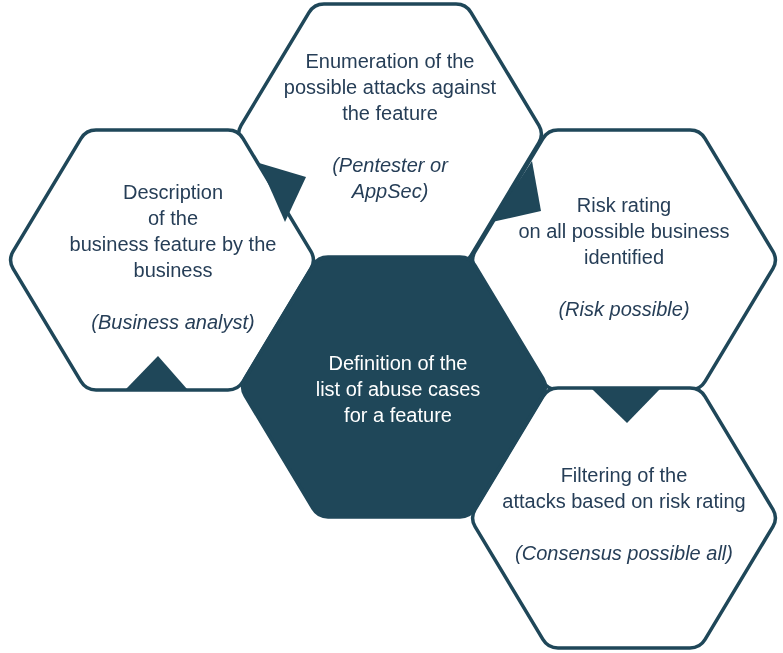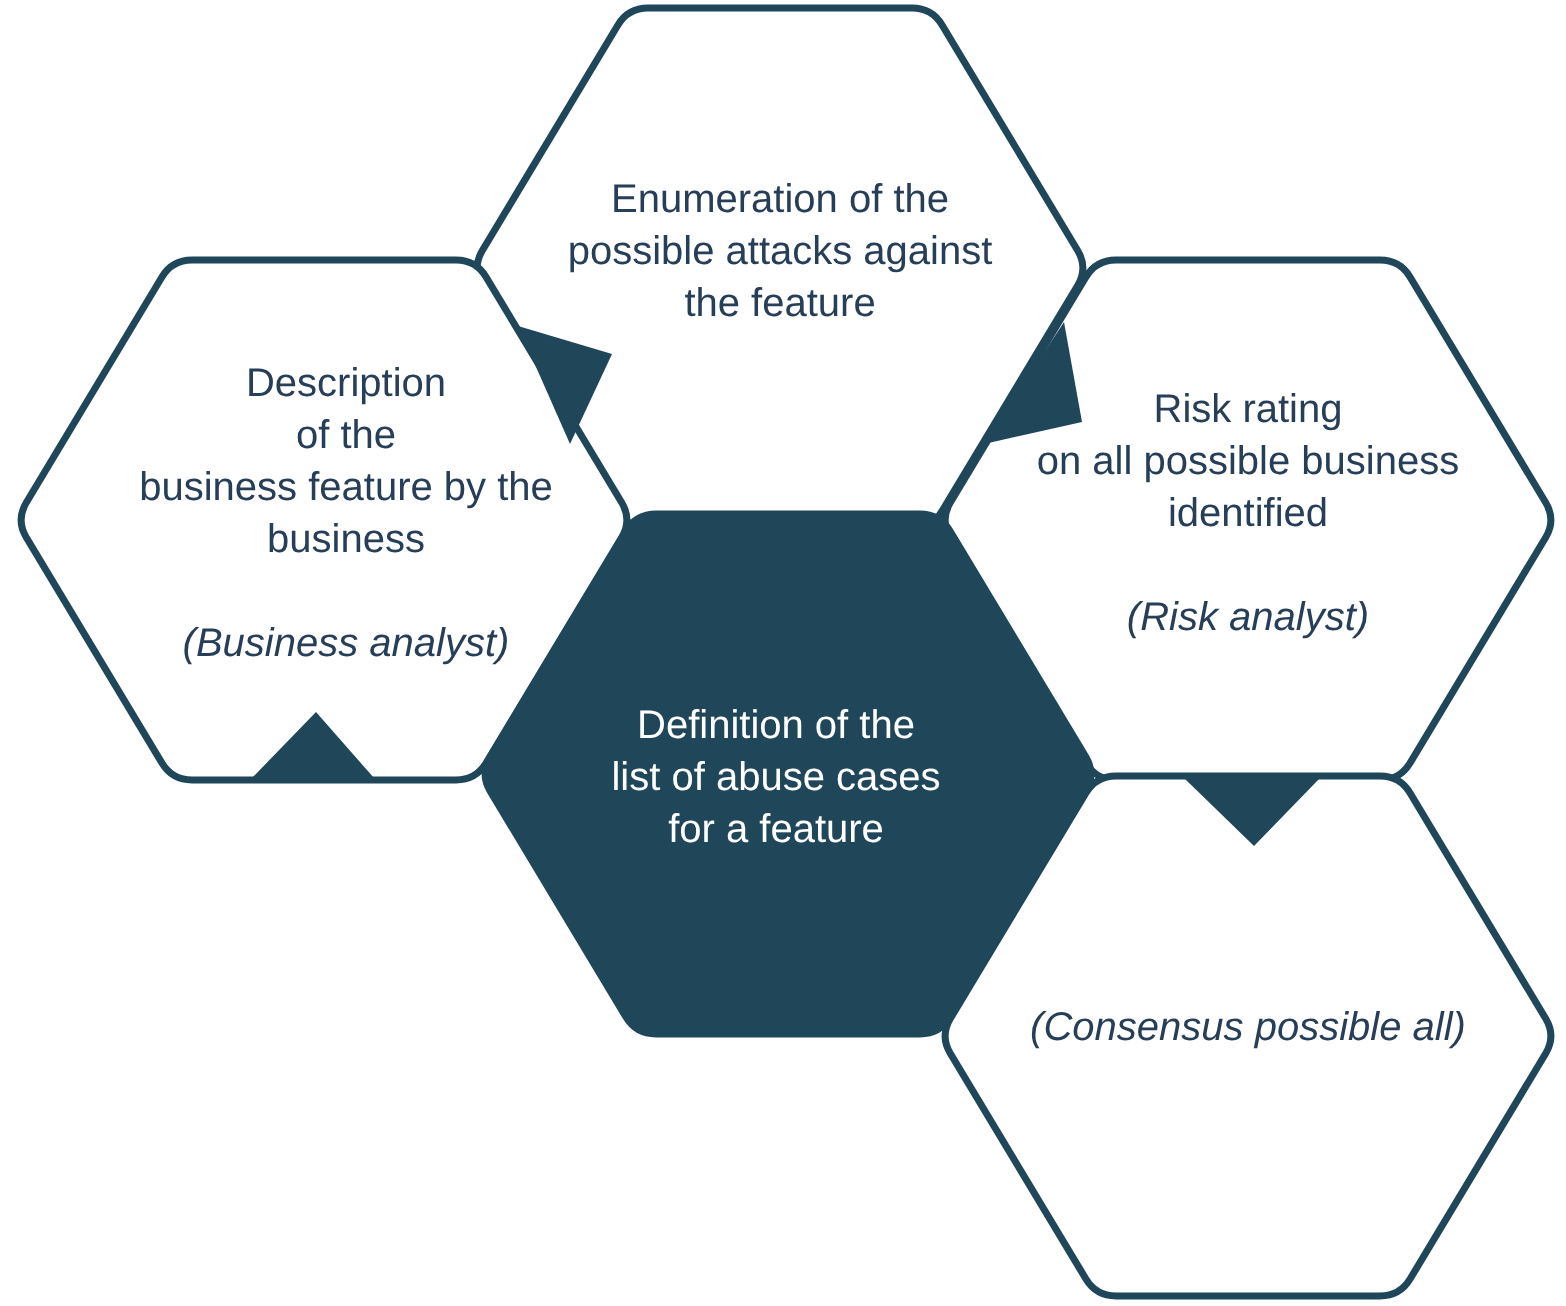--- a/index.html
+++ b/index.html
@@ -53,40 +53,44 @@
     <polygon class="arrow" points="259,163 306,177 285,222"></polygon>
     <polygon class="arrow" points="532,161 541,211 492,222"></polygon>
     <polygon class="arrow" points="158,356 126,389 187,389"></polygon>
     <polygon class="arrow" points="592,389 660,389 627,423"></polygon>
   </svg>
 
   <div class="label" style="left:390px;top:126px">
     <div class="title">Enumeration of the
 possible attacks against
 the feature</div>
+    <div class="role">(Pentester or
+AppSec)</div>
   </div>
 
   <div class="label" style="left:173px;top:257px">
     <div class="title">Description
 of the
 business feature by the
 business</div>
     <div class="role">(Business analyst)</div>
   </div>
 
   <div class="label" style="left:624px;top:257px">
     <div class="title">Risk rating
 on all possible business
 identified</div>
-    <div class="role">(Risk analyst)</div>
+    <div class="role">(Risk possible)</div>
   </div>
 
-  <div class="label center-label" style="left:388px;top:389px">
+  <div class="label center-label" style="left:398px;top:389px">
     <div class="title">Definition of the
 list of abuse cases
 for a feature</div>
   </div>
 
   <div class="label" style="left:624px;top:514px">
+    <div class="title">Filtering of the
+attacks based on risk rating</div>
     <div class="role">(Consensus possible all)</div>
   </div>
 
 </div>
 
 </body></html>

